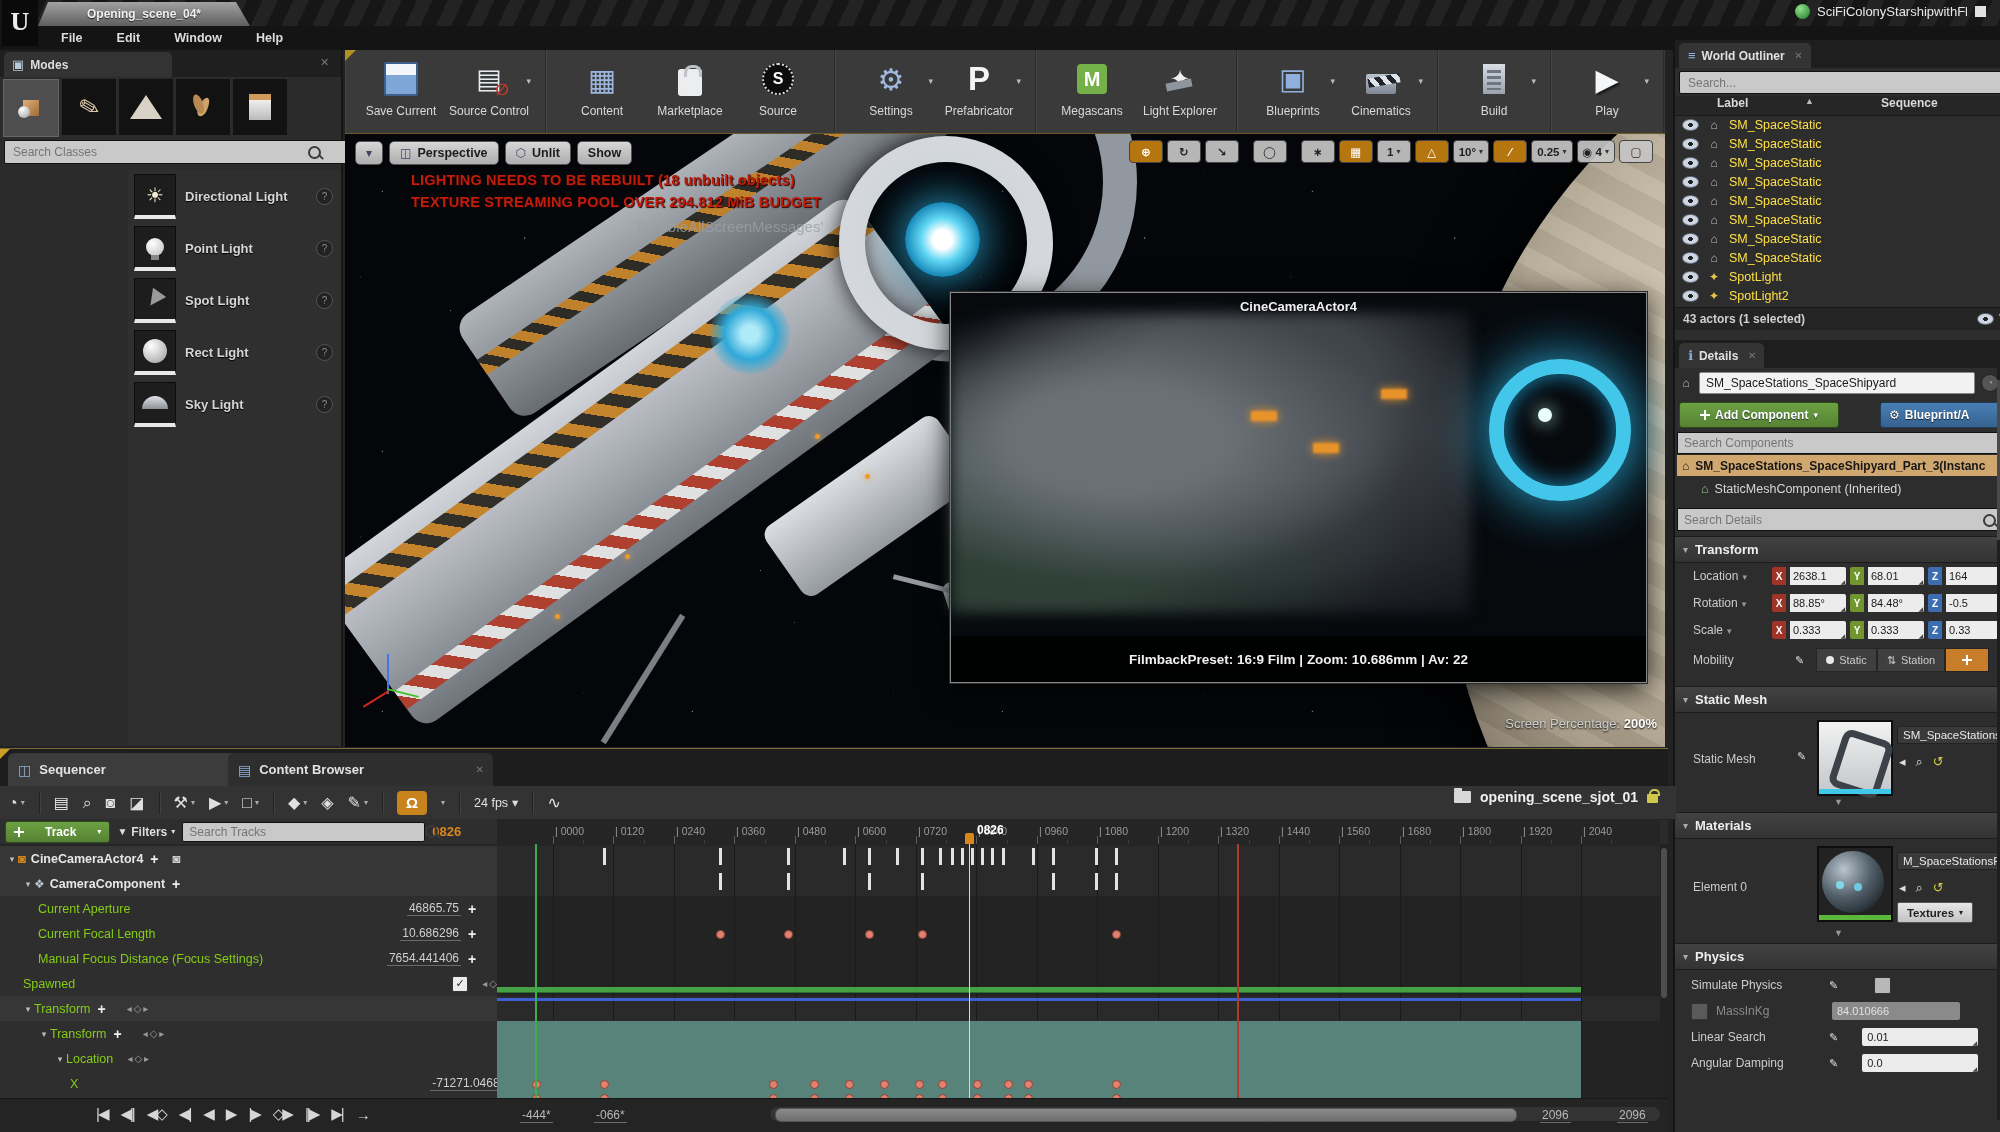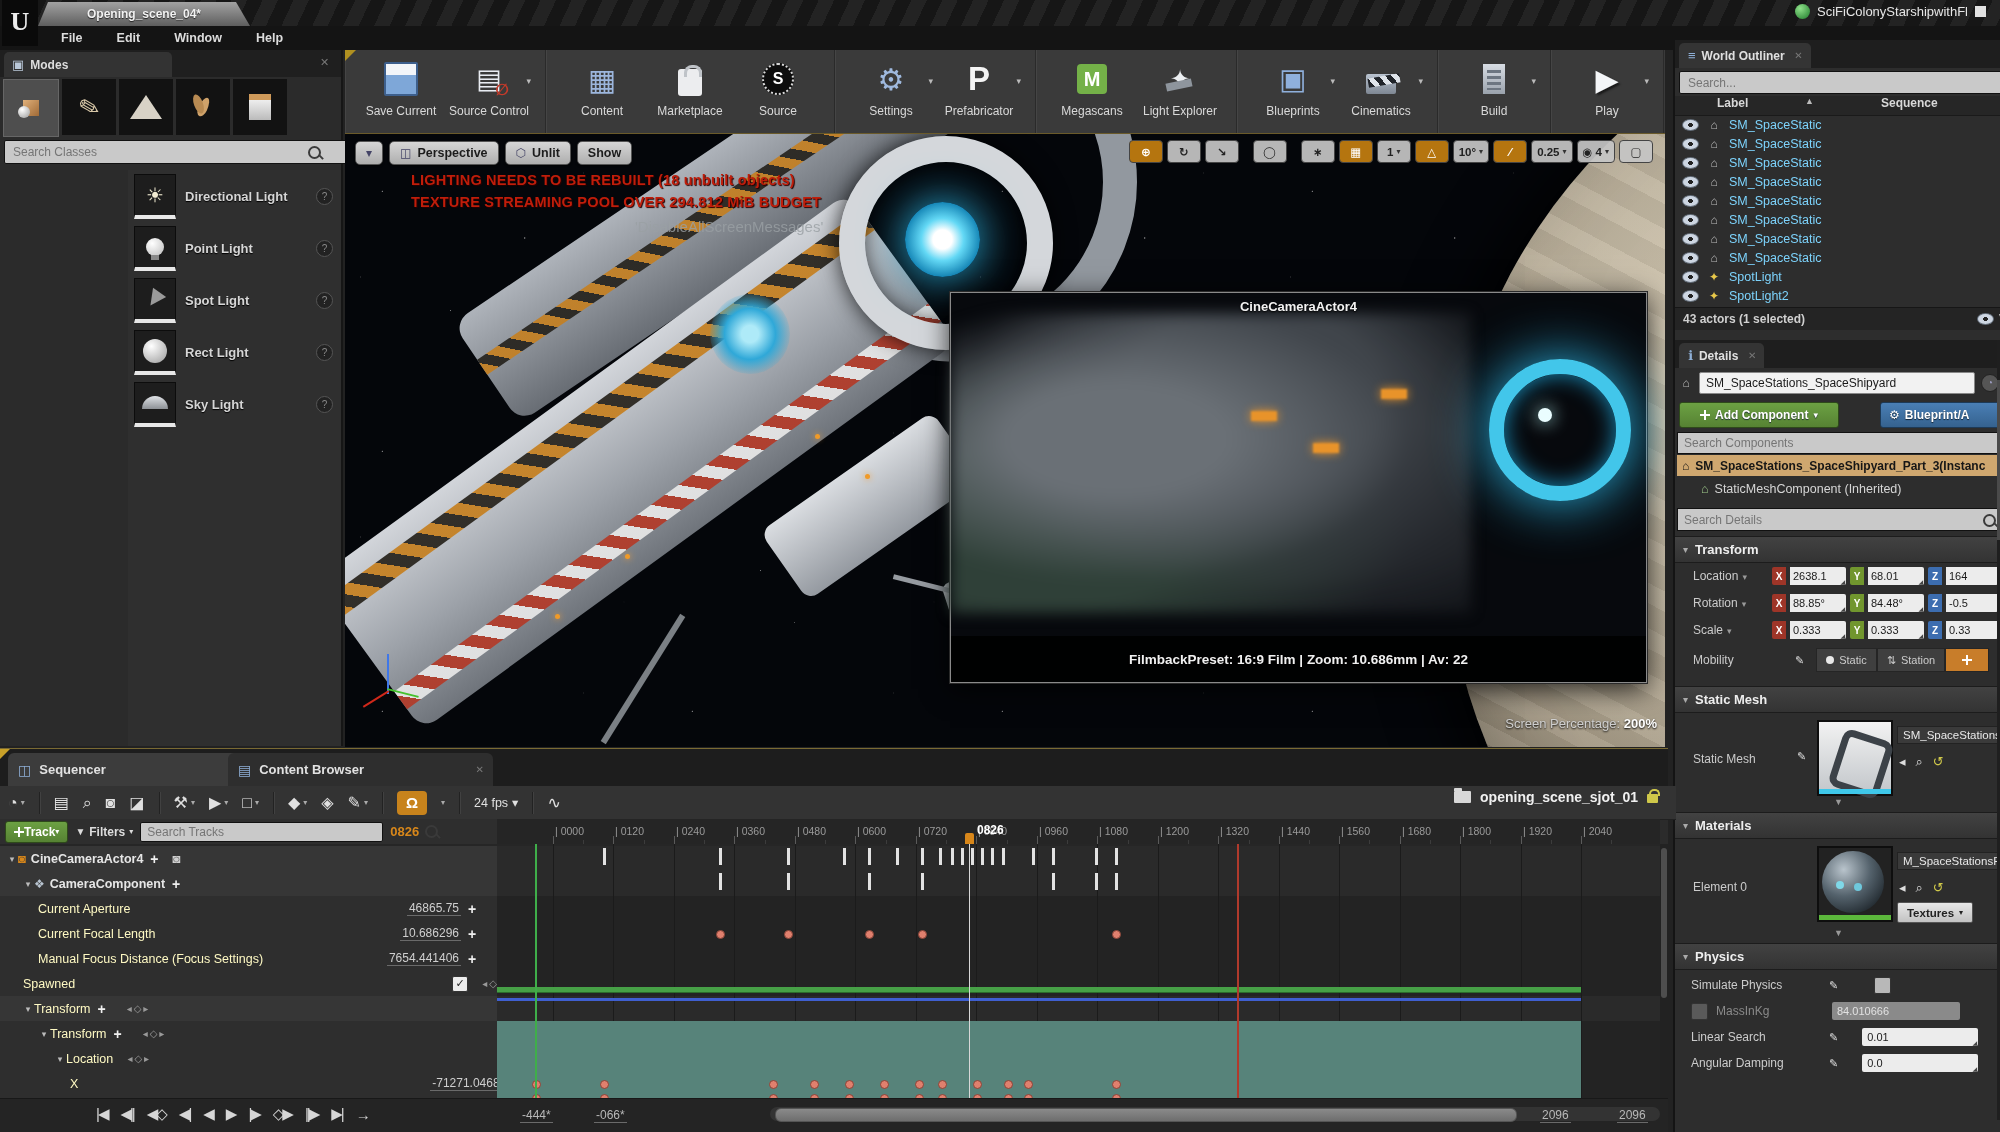--- a/index.html
+++ b/index.html
@@ -181,21 +181,21 @@
   #ol-search{position:absolute;left:4px;top:31px;width:310px;height:21px;background:#c9c9c9;border:1px solid #111;border-radius:2px;color:#333;padding:0 8px;font-size:12px;}
   #ol-header{position:absolute;left:0;top:56px;width:100%;height:19px;background:#262626;border-bottom:1px solid #1a1a1a;
     font-weight:bold;color:#d8d8d8;}
   #ol-header .lbl{position:absolute;left:42px;}  #ol-header .srt{position:absolute;left:130px;color:#bbb;font-size:9px;}
   #ol-header .seq{position:absolute;left:206px;}
   #ol-rows{position:absolute;left:0;top:75px;width:100%;height:190px;overflow:hidden;}
   .ol-row{height:19px;display:flex;align-items:center;gap:8px;padding-left:7px;}
   .eye{width:15px;height:10px;border-radius:50%;background:radial-gradient(circle at 50% 50%,#222 0 24%,#cdd6e2 26%);border:1px solid #66707c;}
   .ol-ic{width:14px;text-align:center;color:#b8b8b8;font-size:12px;}
   .ol-ic.light{color:#e8c84a;}
-  .ol-name{color:#7dd3fc;font-size:12.5px;}
+  .ol-name{color:#fde047;font-size:12.5px;}
   #ol-footer{position:absolute;left:0;top:267px;width:100%;height:22px;background:#242424;border-top:1px solid #161616;
     display:flex;align-items:center;padding:0 8px;color:#d0d0d0;font-weight:bold;}
   #ol-view{margin-left:auto;display:flex;align-items:center;gap:5px;color:#cfcfcf;}
 
   #dt-tabrow{position:absolute;left:0;top:300px;width:100%;height:28px;background:#1e1e1e;}
   #dt-namerow{position:absolute;left:0;top:330px;width:100%;height:26px;display:flex;align-items:center;gap:6px;padding-left:4px;}
   #dt-name{width:262px;height:20px;background:#f2f2f2;border:1px solid #888;border-radius:2px;color:#1a1a1a;font-size:12px;padding:0 6px;}
   #dt-namedot{width:16px;height:16px;border-radius:50%;background:#555;border:1px solid #222;color:#99b;font-size:10px;text-align:center;line-height:16px;}
   #dt-buttons{position:absolute;left:0;top:360px;width:100%;height:28px;}
   #btn-addcomp{position:absolute;left:4px;top:2px;width:158px;height:24px;background:linear-gradient(#6ca143,#568233);border:1px solid #2e4a1a;border-radius:3px;
@@ -267,38 +267,38 @@
   #magnet{width:30px;height:24px;background:#c8831c;border-radius:4px;color:#fff;font-weight:bold;font-size:15px;display:flex;align-items:center;justify-content:center;}
   #fps-btn{color:#e0e0e0;font-size:12.5px;display:flex;gap:4px;align-items:center;}
   #shot-row{position:absolute;right:10px;top:40px;display:flex;align-items:center;gap:9px;}
   #folder{width:17px;height:12px;background:#d8d8d8;border-radius:1px;position:relative;}
   #folder::before{content:"";position:absolute;left:0;top:-3px;width:8px;height:3px;background:#d8d8d8;border-radius:1px 1px 0 0;}
   #shot-name{color:#f0f0f0;font-weight:bold;font-size:14px;}
   #lock{width:11px;height:9px;background:#cfc84a;border-radius:1px;position:relative;margin-top:3px;}
   #lock::before{content:"";position:absolute;left:2px;top:-5px;width:7px;height:5px;border:2px solid #cfc84a;border-bottom:none;border-radius:5px 5px 0 0;}
   #sq-trackbar{position:absolute;left:0;top:70px;width:497px;height:25px;background:#2e2e2e;display:flex;align-items:center;gap:7px;padding-left:5px;}
   #btn-track{height:20px;background:linear-gradient(#6ca143,#568233);border:1px solid #2e4a1a;border-radius:3px;color:#fff;font-weight:bold;
-    display:flex;align-items:center;gap:0;padding:0 8px;}
+    display:flex;align-items:center;gap:21px;padding:0 8px;}
   #btn-filters{display:flex;align-items:center;gap:4px;color:#ddd;font-weight:bold;}
   #seq-search{width:215px;height:18px;background:#c9c9c9;border:1px solid #111;border-radius:2px;color:#333;font-size:12px;padding:0 20px 0 6px;}
   #seq-search-lens{left:425px;top:76px;position:absolute;}
   #cur-frame{color:#d8871a;font-weight:bold;font-size:13px;}
   #ruler{position:absolute;left:497px;top:70px;width:1163px;height:25px;background:#252525;border-bottom:1px solid #151515;overflow:hidden;}
   .rt-lab{position:absolute;top:6px;color:#9a9a9a;font-size:10.5px;}
   .rt-tick{position:absolute;bottom:0;width:1px;height:8px;background:#5a5a5a;}
   .rt-mtick{position:absolute;bottom:0;width:1px;height:4px;background:#3c3c3c;}
   #playhead-marker{position:absolute;bottom:0;width:9px;height:11px;background:#d8871a;border-radius:2px 2px 0 0;}
   #playhead-label{position:absolute;top:4px;color:#fff;font-weight:bold;font-size:12px;}
   #tracks{position:absolute;left:0;top:95px;width:1660px;height:254px;overflow:hidden;background:#262626;}
   .trk-left{position:absolute;left:0;width:497px;height:25px;background:#2e2e2e;border-bottom:1px solid #242424;display:flex;align-items:center;}
   .trk-left.hdr{background:#363636;}
   .trk-right{position:absolute;left:497px;width:1163px;height:25px;background:#232323;border-bottom:1px solid #1e1e1e;}
   .trk-right.hdr{background:#2a2a2a;}
   .trk-caret{color:#bbb;font-size:9px;width:12px;text-align:center;}
-  .trk-name{color:#fef9c3;font-size:12.5px;white-space:nowrap;}
+  .trk-name{color:#84cc16;font-size:12.5px;white-space:nowrap;}
   .trk-name.b{font-weight:bold;color:#e6e6e6;}
   .trk-val{margin-left:auto;color:#cfcfcf;font-size:12px;border-bottom:1px solid #6a6a6a;padding:0 2px;}
   .trk-plus{color:#f0f0f0;font-weight:bold;font-size:14px;width:22px;text-align:center;}
   .trk-nav{width:52px;color:#999;font-size:10px;text-align:center;letter-spacing:2px;}
   .trk-camic{color:#cfcfcf;font-size:13px;width:22px;text-align:center;}
   .cam-orangeic{color:#d8871a;font-size:13px;margin-right:5px;}
   .comp-ic{color:#b8c4d0;font-size:12px;margin-right:5px;}
   .trk-check{width:14px;height:14px;background:#ececec;border:1px solid #333;border-radius:2px;color:#222;font-size:11px;line-height:13px;text-align:center;margin-left:auto;}
   #tl-overlay{position:absolute;left:497px;top:0;width:1163px;height:254px;pointer-events:none;}
   .gridline{position:absolute;top:0;width:1px;height:254px;background:#1b1b1b;}

